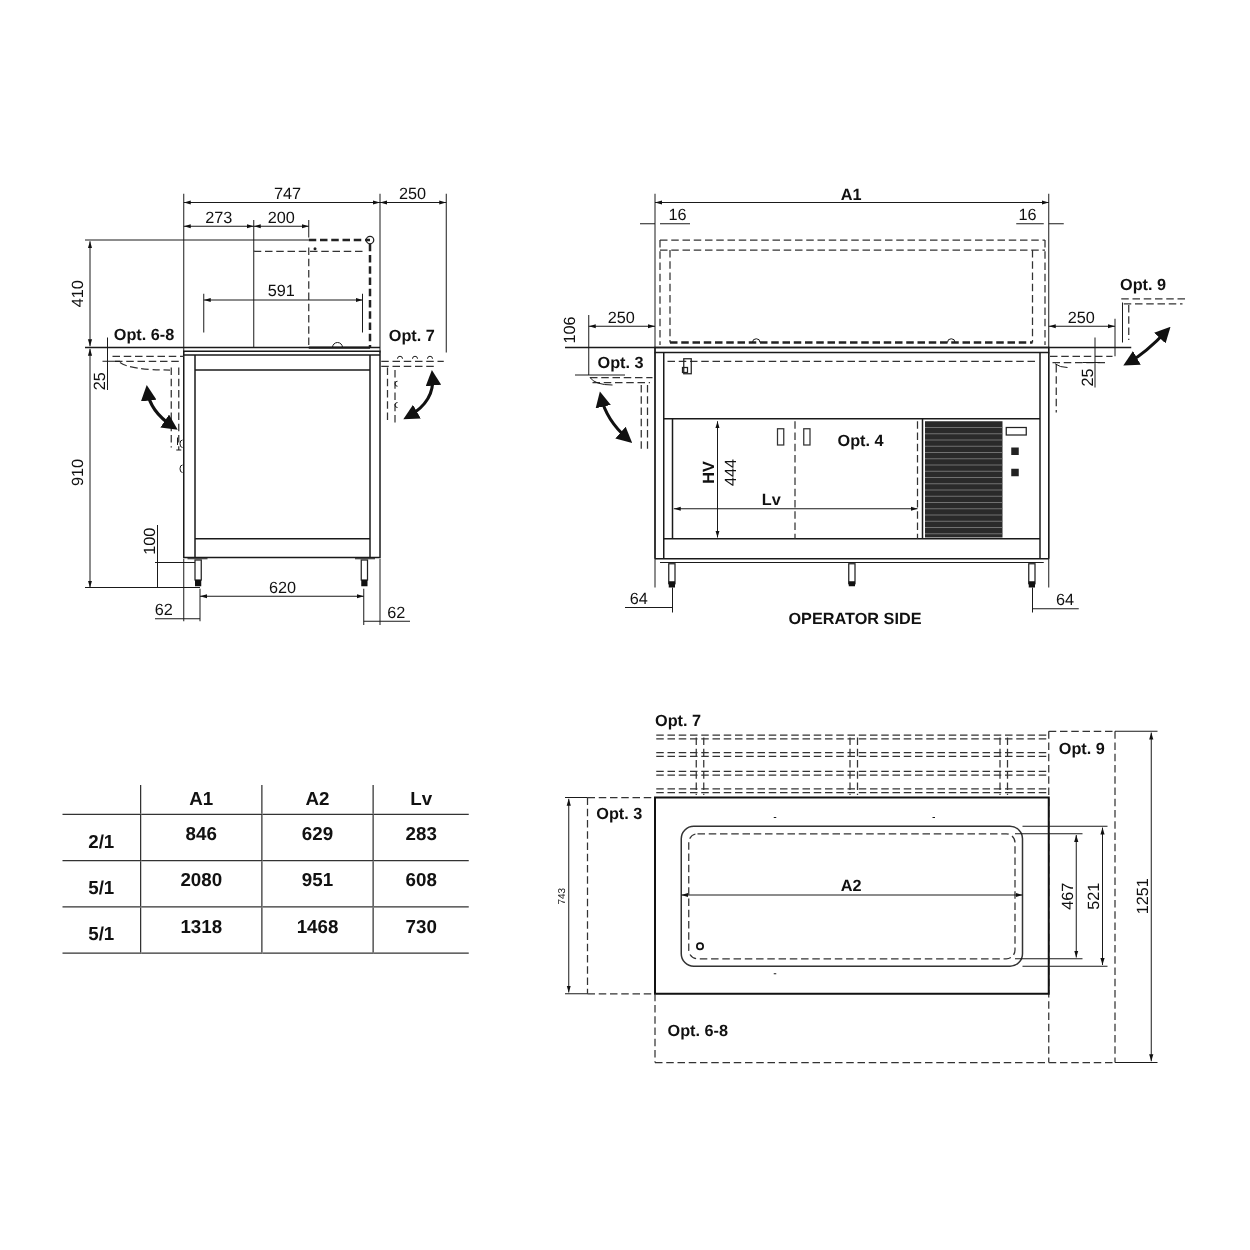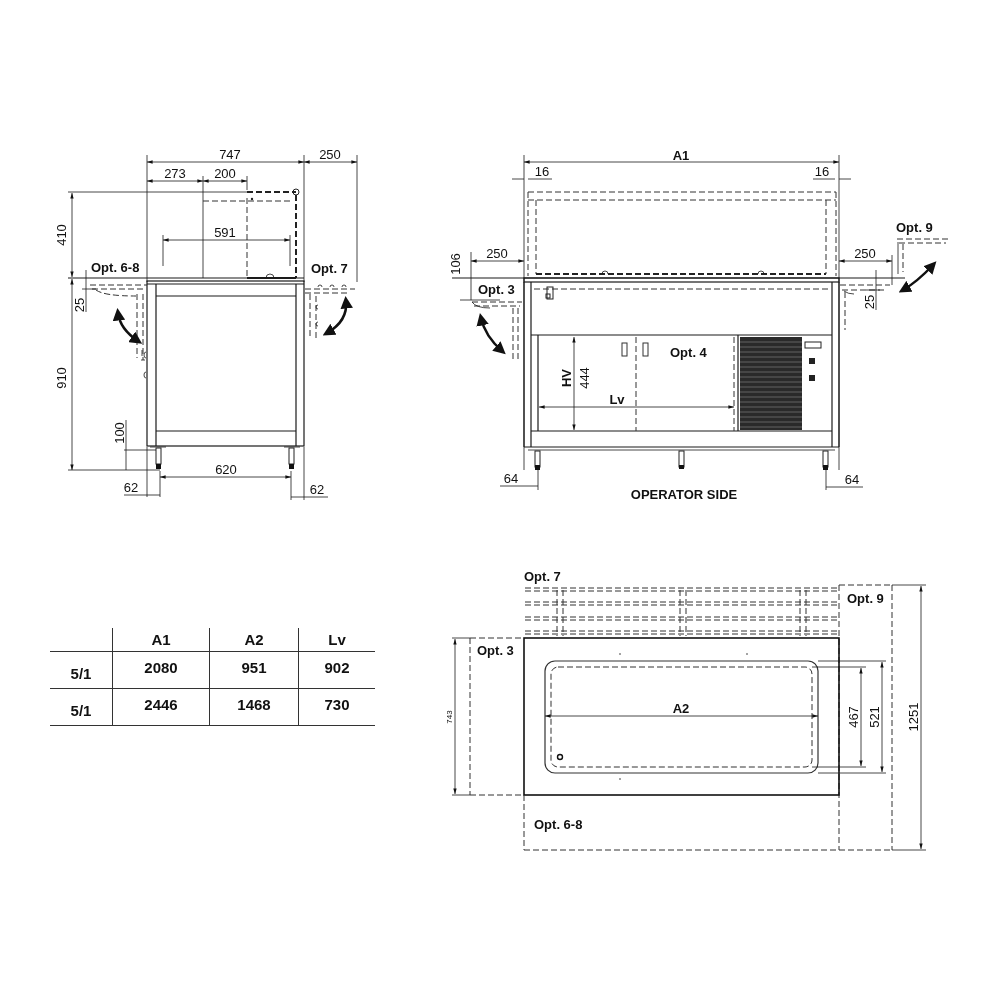--- a/index.html
+++ b/index.html
@@ -313,25 +313,31 @@
 
 <table class="dims">
   <tbody>
       <tr class="hdr">
     <th class="c0"></th>
     <th class="c1 vl">A1</th>
     <th class="c2 vl">A2</th>
     <th class="c3 vl">Lv</th>
   </tr>
   <tr class="row">
+    <td class="c0">2/1</td>
+    <td class="c1 vl num">846</td>
+    <td class="c2 vl num">629</td>
+    <td class="c3 vl num">283</td>
+  </tr>
+  <tr class="row">
     <td class="c0">5/1</td>
     <td class="c1 vl num">2080</td>
     <td class="c2 vl num">951</td>
-    <td class="c3 vl num">902</td>
+    <td class="c3 vl num">608</td>
   </tr>
   <tr class="row">
     <td class="c0">5/1</td>
-    <td class="c1 vl num">2446</td>
+    <td class="c1 vl num">1318</td>
     <td class="c2 vl num">1468</td>
     <td class="c3 vl num">730</td>
   </tr>
 </tbody>
   </table>
 
 </body></html>

